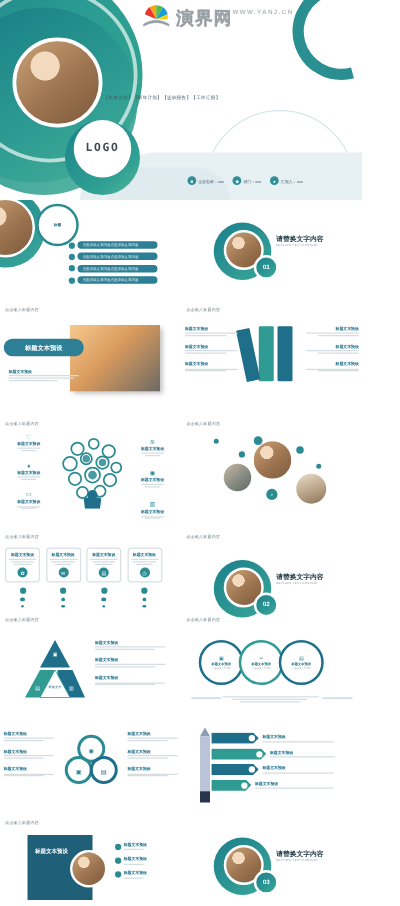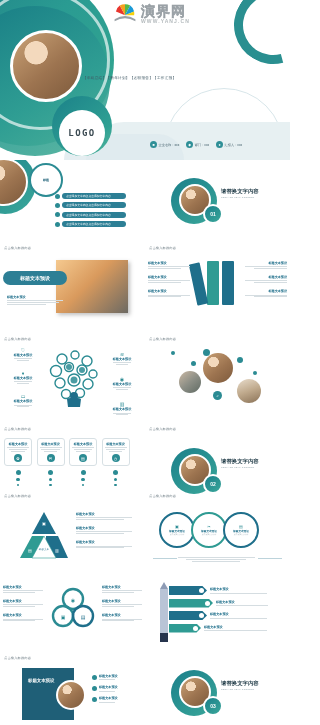--- a/index.html
+++ b/index.html
@@ -23,36 +23,36 @@
   .cov-photo { position:absolute; left:10px; top:30px; width:72px; height:72px; border-radius:50%;
       border:3px solid #fff; overflow:hidden;
       background:
         radial-gradient(circle at 30% 28%, #f0cdb2 0 13%, transparent 14%),
         radial-gradient(circle at 62% 22%, #e8c19f 0 11%, transparent 12%),
         radial-gradient(circle at 24% 62%, #e5bb98 0 14%, transparent 15%),
         radial-gradient(circle at 70% 66%, #dbb08c 0 13%, transparent 14%),
         radial-gradient(circle at 48% 46%, #f5e0cc 0 16%, transparent 17%),
         linear-gradient(150deg,#b98a63 0%,#caa079 40%,#8f6846 100%); }
   .cov-logoring { position:absolute; left:52px; top:96px; width:60px; height:60px; border-radius:50%;
-      background:linear-gradient(140deg,#1b8189 0%,#2fa093 70%,#56b79d 100%); display:flex; align-items:flex-end; justify-content:center; }
+      background:linear-gradient(140deg,#1b8189 0%,#2fa093 70%,#56b79d 100%); display:flex; align-items:flex-start; justify-content:center; }
   .cov-logoring-in { width:46px; height:46px; border-radius:50%; background:#fff; display:flex; align-items:center; justify-content:center; }
   .cov-logo-txt { font-family:"DejaVu Sans Mono","Liberation Mono",monospace; font-size:9px; letter-spacing:1.4px; color:#3b4a52; font-weight:700; }
   .cov-arc { position:absolute; right:-22px; top:-14px; width:78px; height:78px; border-radius:50%;
       border:9px solid #2a8f90; border-right-color:transparent; border-top-color:transparent; transform:rotate(30deg); }
   .cov-arc2 { position:absolute; right:6px; top:88px; width:120px; height:120px; border-radius:50%;
       border:1.5px solid #d8e6ea; }
   .cov-band { position:absolute; left:86px; bottom:0; right:0; height:38px; background:#e7f0f2; border-radius:40px 0 0 0; }
   .cov-band2 { position:absolute; left:64px; bottom:0; width:120px; height:26px; background:#dfeaee; border-radius:60px 60px 0 0; opacity:.8; }
 
   .cov-title { position:absolute; left:82px; top:57px; font-size:16.5px; font-weight:700; color:#1f3a46; letter-spacing:.5px; }
   .cov-sub { position:absolute; left:83px; top:76px; font-size:3.6px; color:#3f5864; letter-spacing:.3px; }
 
   .wm { position:absolute; left:112px; top:1px; display:flex; align-items:center; gap:3px; }
   .wm-fan { width:26px; height:26px; position:relative; }
-  .wm-txt { display:flex; flex-direction:column; line-height:1; }
+  .wm-txt { display:flex; flex-direction:row; line-height:1; }
   .wm-cn { font-size:14px; font-weight:700; color:#c9cdd0; letter-spacing:1px; -webkit-text-stroke:.4px #9aa1a6; }
   .wm-en { font-size:5px; font-weight:700; color:#b4babd; letter-spacing:1.1px; margin-top:1px; }
 
   .meta { position:absolute; left:150px; bottom:12px; display:flex; gap:7px; align-items:center; }
   .meta-item { display:flex; align-items:center; gap:1.5px; }
   .meta-dot { width:7px; height:7px; border-radius:50%; background:#2f8f97; display:flex; align-items:center; justify-content:center;
       color:#fff; font-size:3.6px; }
   .meta-tx { font-size:3.2px; color:#44606c; white-space:nowrap; }
   .ttl-sm2 { font-size:3.1px; font-weight:700; color:#1f6f8b; }
   .lines { display:flex; flex-direction:column; gap:1.1px; margin-top:1.4px; }

